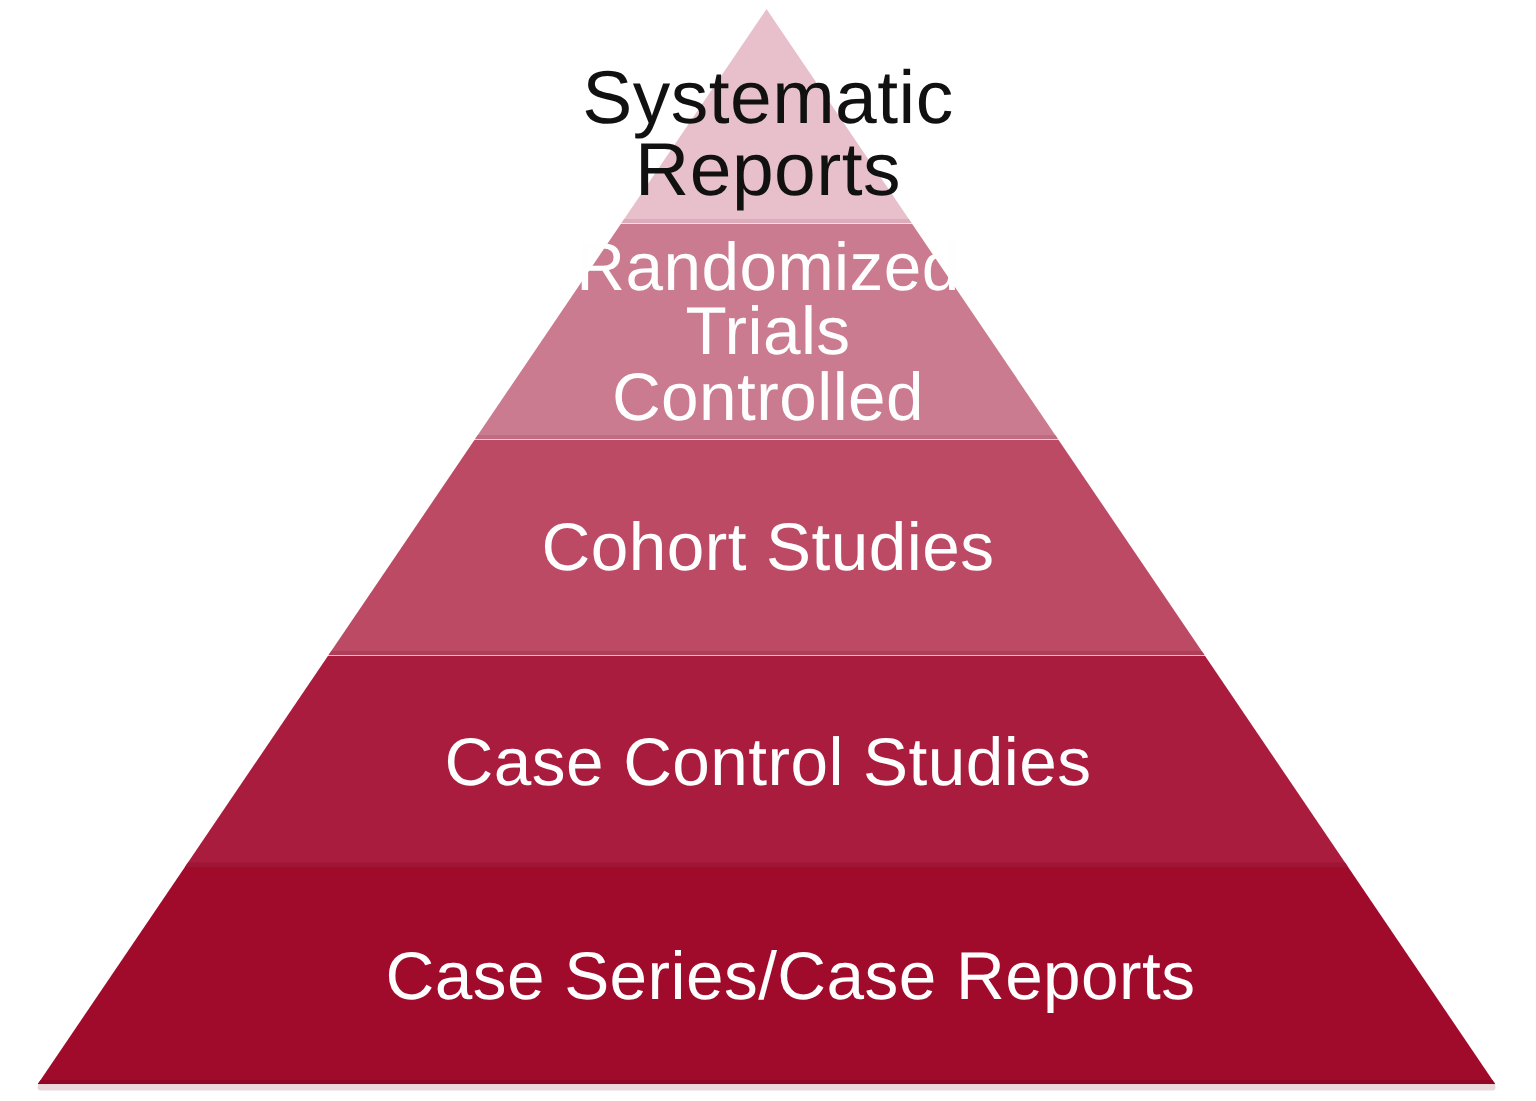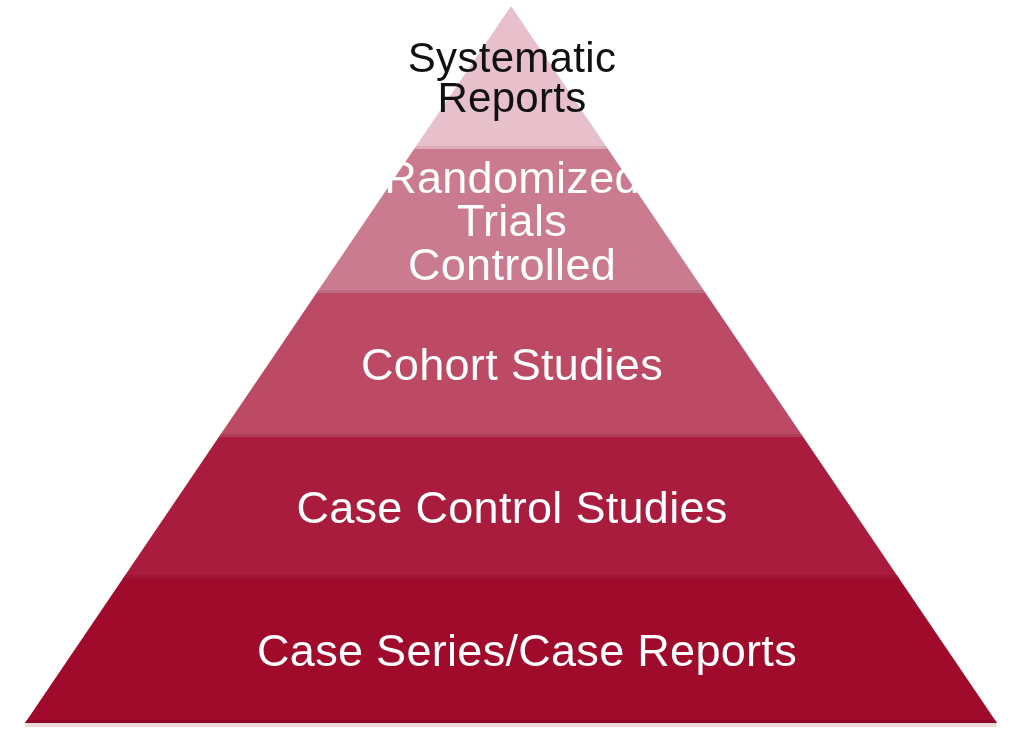--- a/index.html
+++ b/index.html
@@ -56,21 +56,21 @@
     flex-direction: column;
     align-items: center;
     justify-content: center;
     text-align: center;
     font-size: 45px;
     line-height: 0.97;
     letter-spacing: 0.3px;
     pointer-events: none;
   }
   .lvl-label span { display: block; }
-  .label-1 { top: 6px;   height: 143px; font-size: 42px; line-height: 0.95; }
+  .label-1 { top: 18px;   height: 143px; font-size: 50px; line-height: 0.95; }
   .label-2 { top: 149px; height: 144px; }
   .label-3 { top: 293px; height: 144px; }
   .label-4 { top: 437px; height: 141px; }
   .label-5 { top: 578px; height: 145px; }
 </style>
 </head>
 <body>
 
 <div class="stage">
 

